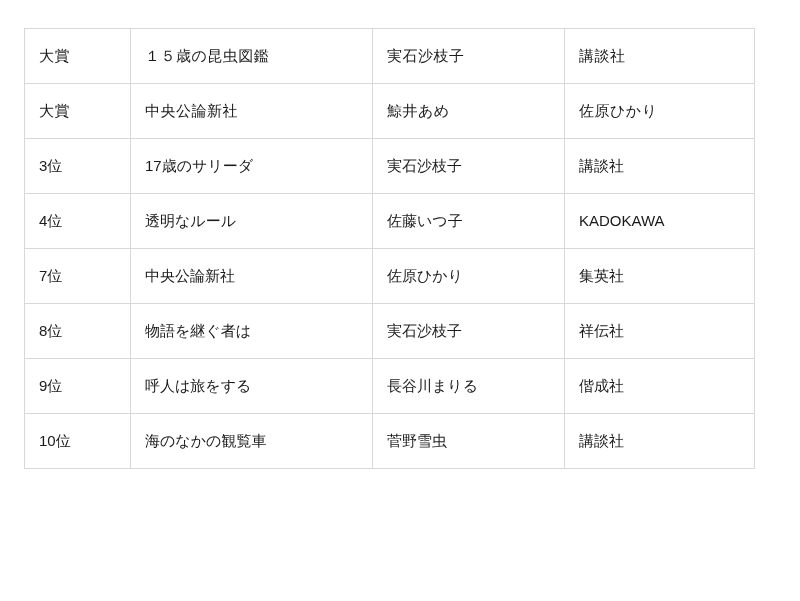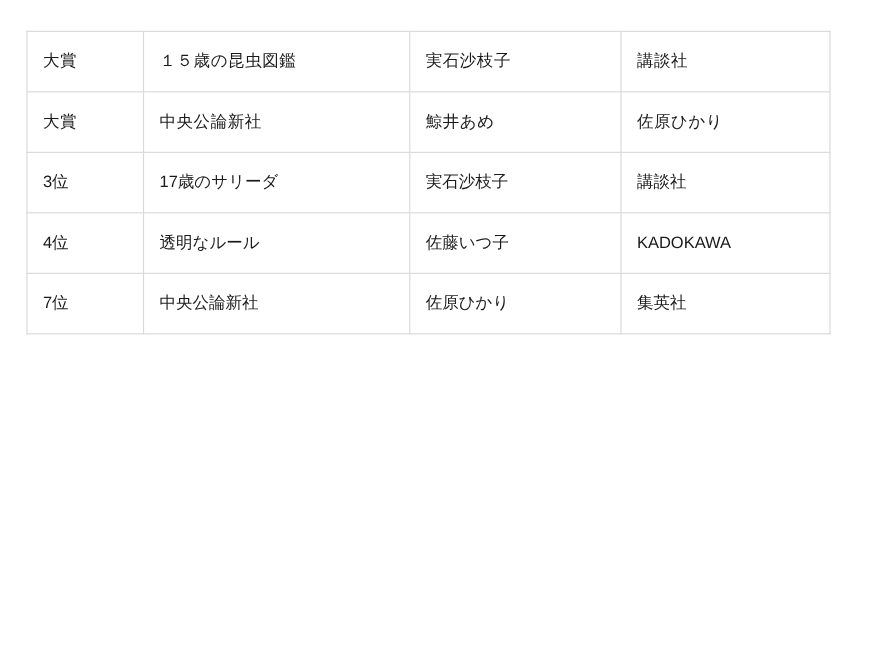--- a/index.html
+++ b/index.html
@@ -91,16 +91,34 @@
             <td>透明なルール</td>
             <td>佐藤いつ子</td>
             <td>KADOKAWA</td>
           </tr>
           <tr>
             <td>7位</td>
             <td>中央公論新社</td>
             <td>佐原ひかり</td>
             <td>集英社</td>
           </tr>
+          <tr>
+            <td>8位</td>
+            <td>物語を継ぐ者は</td>
+            <td>実石沙枝子</td>
+            <td>祥伝社</td>
+          </tr>
+          <tr>
+            <td>9位</td>
+            <td>呼人は旅をする</td>
+            <td>長谷川まりる</td>
+            <td>偕成社</td>
+          </tr>
+          <tr>
+            <td>10位</td>
+            <td>海のなかの観覧車</td>
+            <td>菅野雪虫</td>
+            <td>講談社</td>
+          </tr>
         </tbody>
     </table>
   </div>
 </div>
 
 </body></html>

